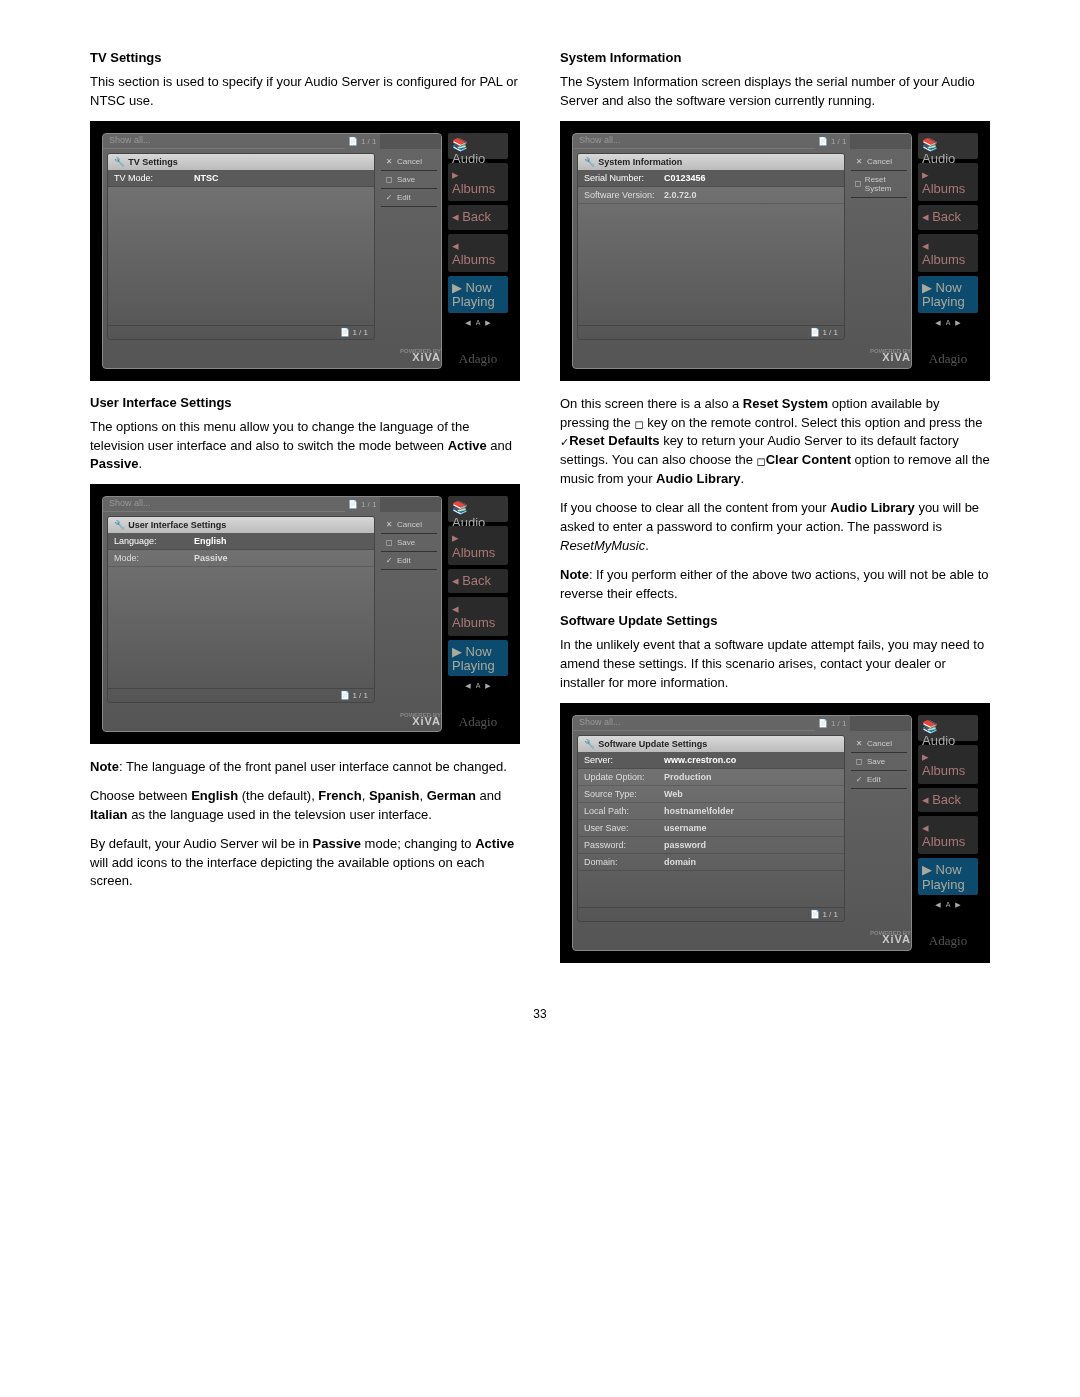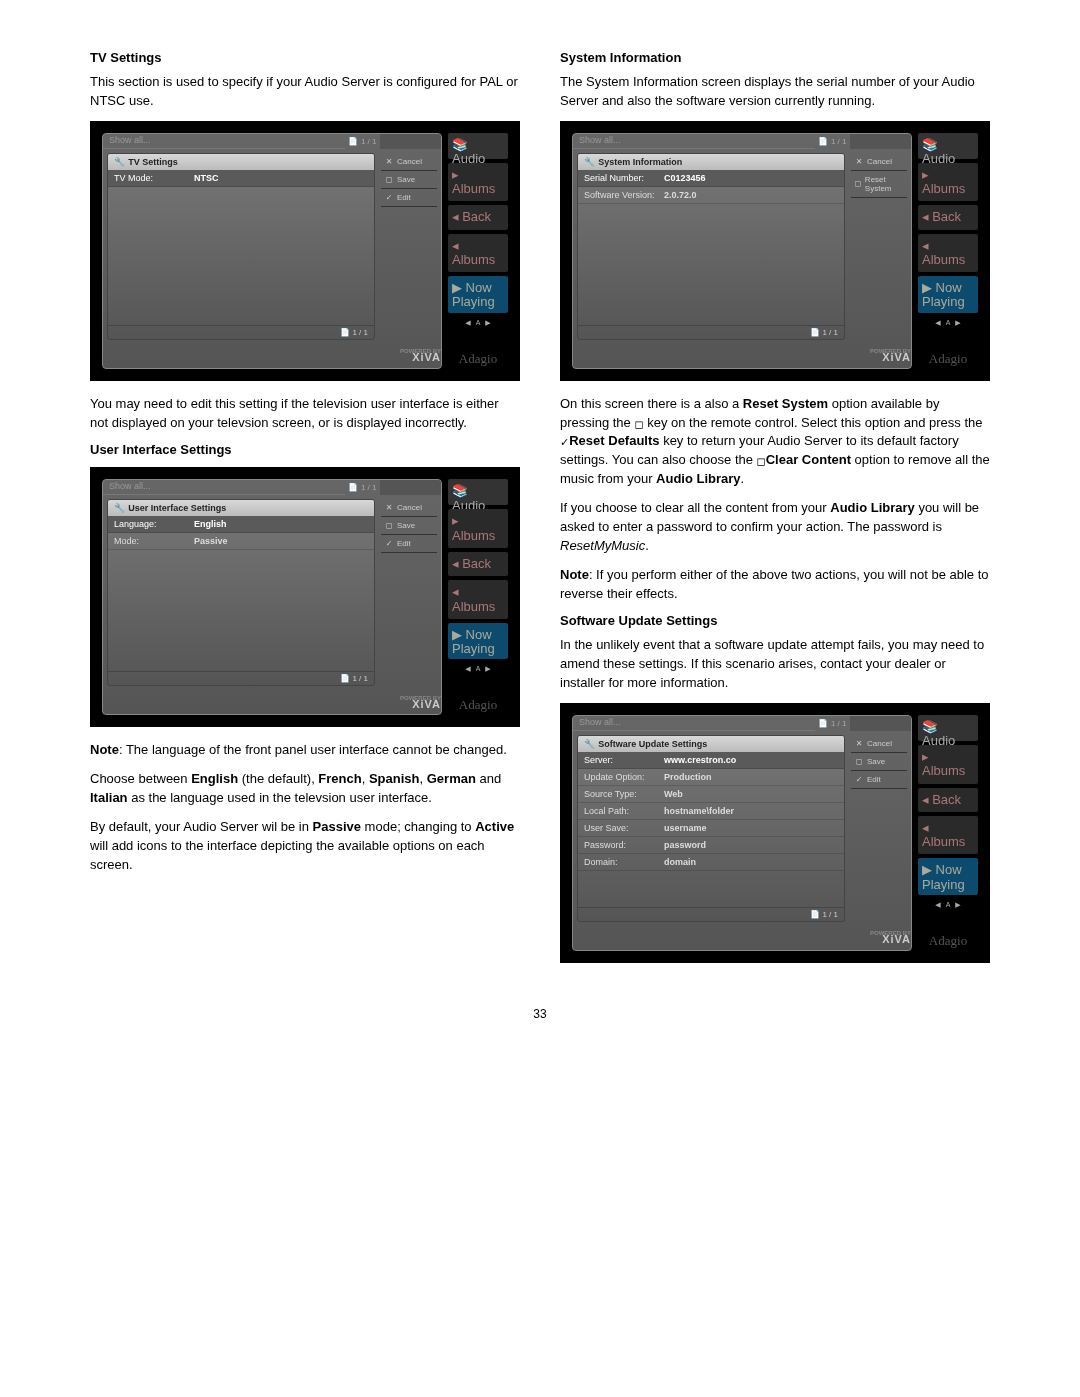--- a/index.html
+++ b/index.html
@@ -268,23 +268,25 @@
           <div class="shot-side-nav">
               <span>◀</span>
               <span>A</span>
               <span>▶</span>
             </div>
           <div class="shot-side-logo">Adagio</div>
         </div>
       </div>
     </div>
 
-    <p>You may need to edit this setting if the television user interface is either not displayed on your televsion screen, or is displayed incorrectly.</p>
 
     <h3>User Interface Settings</h3>
+    <p>
+      <span>The options on this menu allow you to change the language of the television user interface and also to switch the mode between </span><strong>Active</strong><span> and </span><strong>Passive</strong><span>.</span>
+    </p>
 
     <div class="shot">
       <div class="shot-inner">
         <div class="shot-main">
           <div class="shot-tabrow">
             <span class="shot-showall">Show all...</span>
             <span class="shot-page-ind">📄 <span>1 / 1</span></span>
             <span class="shot-tab-cat">Categories</span>
           </div>
           <div class="shot-body">

